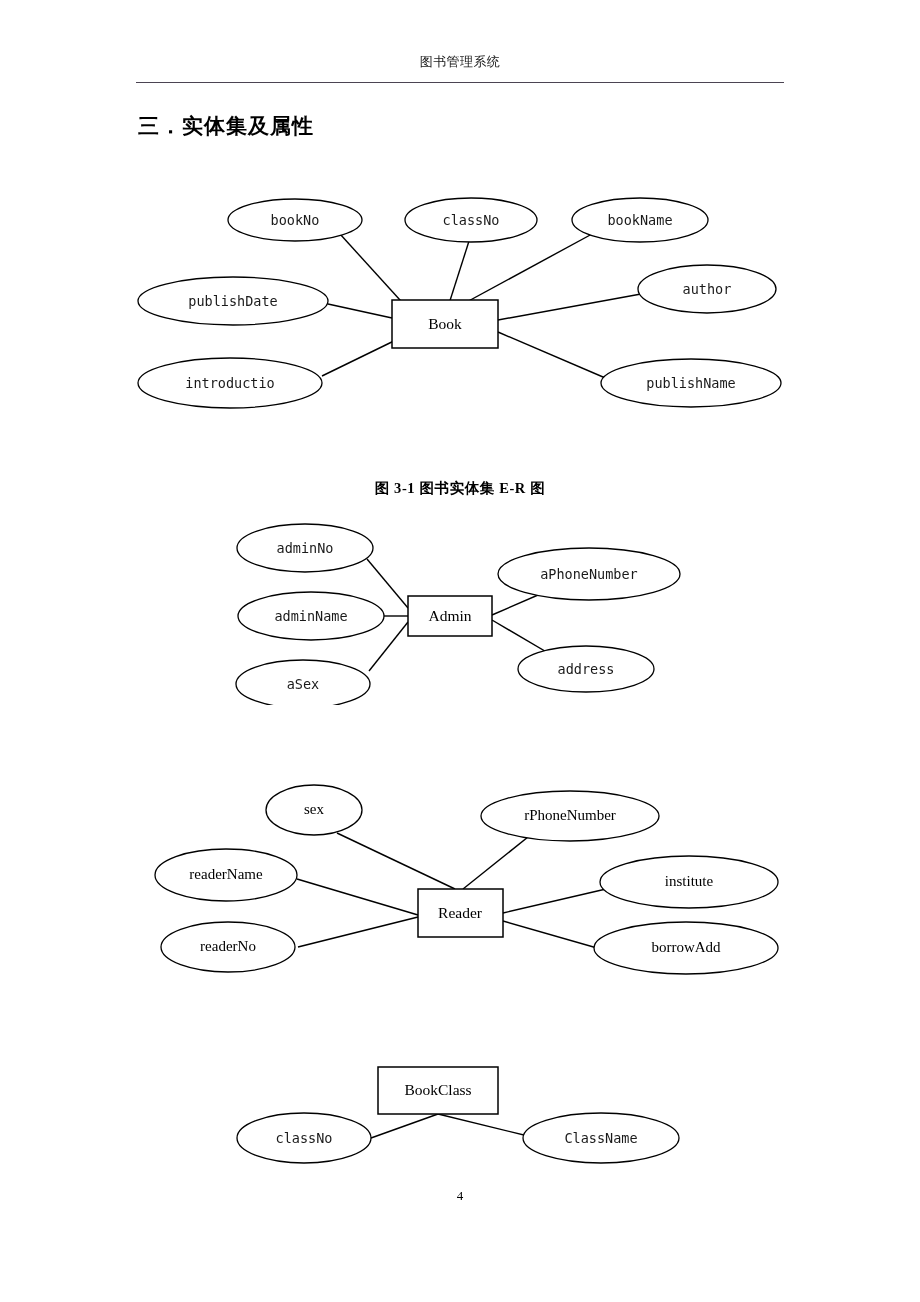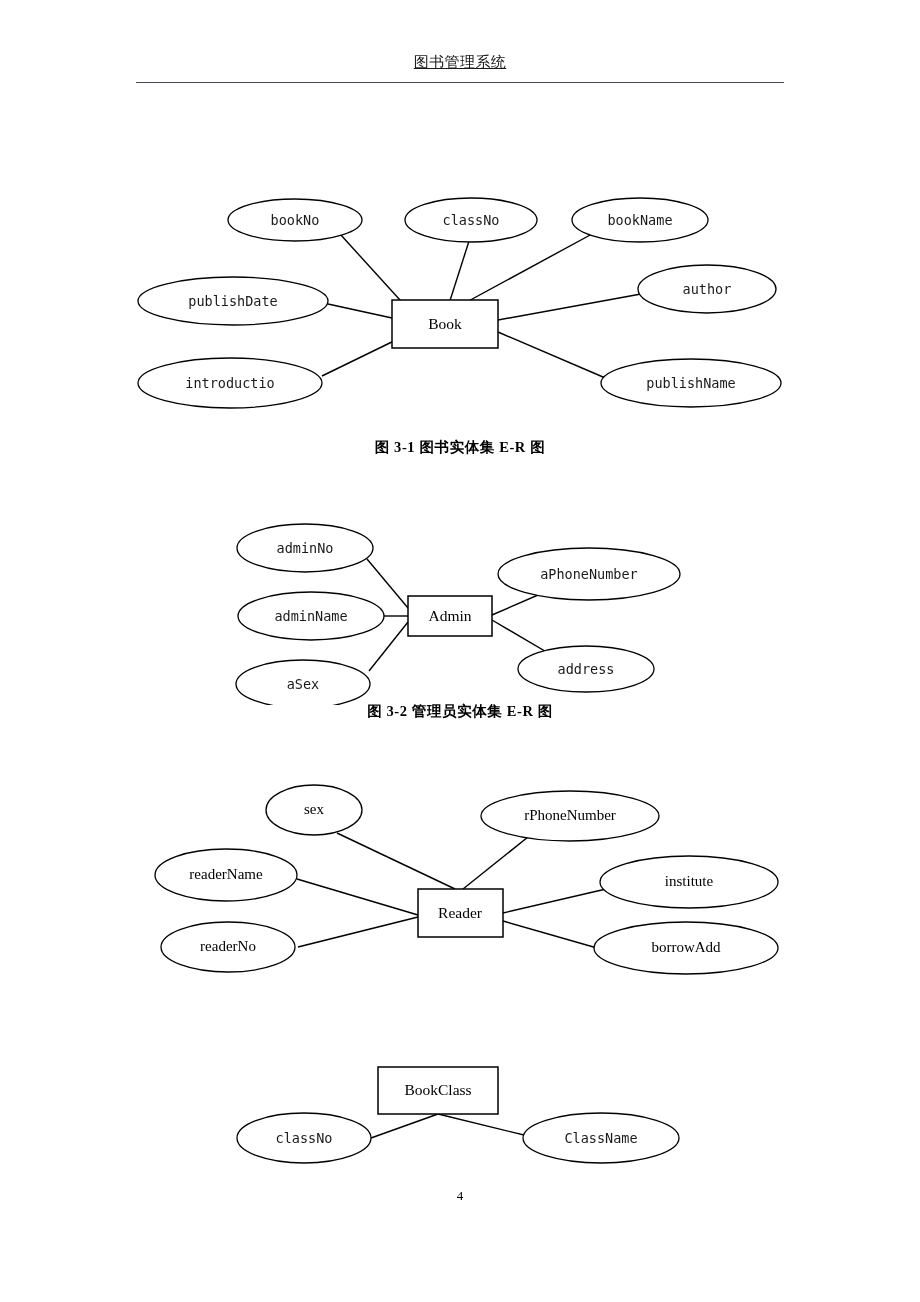--- a/index.html
+++ b/index.html
@@ -26,25 +26,24 @@
   
   .header-zone {
     position: absolute;
     left: 136px;
     top: 54px;
     width: 648px;
     text-align: center;
   }
   .header-title {
     font-family: "Liberation Serif", serif;
-    font-size: 15px;
+    font-size: 13px;
     letter-spacing: 0.4px;
     color: #1a1a1a;
     line-height: 16px;
-    text-decoration: underline;
   }
   .header-rule {
     position: absolute;
     left: 136px;
     top: 82px;
     width: 648px;
     height: 0;
     border-top: 1.4px solid #4b4452;
   }
 
@@ -65,20 +64,21 @@
   .fig-caption {
     position: absolute;
     width: 920px;
     left: 0;
     text-align: center;
     font-family: "Liberation Serif", serif;
     font-weight: bold;
     font-size: 14.5px;
     letter-spacing: 0.6px;
     color: #000;
+    margin-top: 41px;
   }
   .cap-1 { top: 438px; }
   .cap-2 { top: 702px; }
   .cap-3 { top: 991px; }
 
   
   .er-figure {
     position: absolute;
     left: 0;
   }
@@ -141,20 +141,21 @@
 </head>
 <body>
 
 <div class="page">
 
   <div class="header-zone">
     <div class="header-title">图书管理系统</div>
   </div>
   <div class="header-rule"></div>
 
+  <div class="section-heading">三．实体集及属性</div>
 
   <div class="er-figure" id="figure-book">
     <svg class="er-svg" width="920" height="225" viewBox="0 0 920 225">
 
       <g>
         <line class="er-edge" x1="340" y1="48" x2="410" y2="125"></line>
         <line class="er-edge" x1="470" y1="52" x2="447" y2="124"></line>
         <line class="er-edge" x1="592" y1="48" x2="452" y2="124"></line>
         <line class="er-edge" x1="328" y1="118" x2="392" y2="132"></line>
         <line class="er-edge" x1="322" y1="190" x2="400" y2="152"></line>
@@ -242,21 +243,20 @@
         <text class="er-attr-label-mono" x="586" y="155">address</text>
       </g>
 
       <g>
         <rect class="er-box" x="408" y="81" width="84" height="40"></rect>
         <text class="er-entity-label" x="450" y="102">Admin</text>
       </g>
     </svg>
   </div>
 
-  <div class="fig-caption cap-2">图 3-2 管理员实体集 E-R 图</div>
 
   <div class="er-figure" id="figure-reader">
     <svg class="er-svg" width="920" height="212" viewBox="0 0 920 212">
 
       <g>
         <line class="er-edge" x1="337" y1="58" x2="455" y2="114"></line>
         <line class="er-edge" x1="533" y1="58" x2="463" y2="114"></line>
         <line class="er-edge" x1="297" y1="104" x2="418" y2="140"></line>
         <line class="er-edge" x1="298" y1="172" x2="418" y2="142"></line>
         <line class="er-edge" x1="503" y1="138" x2="606" y2="114"></line>

